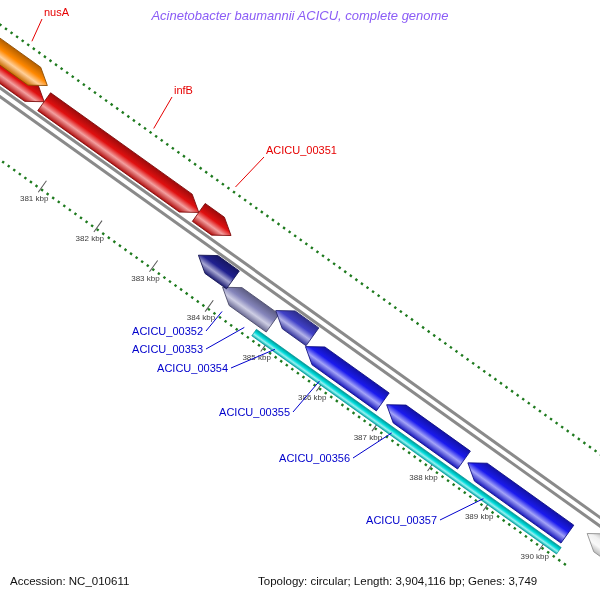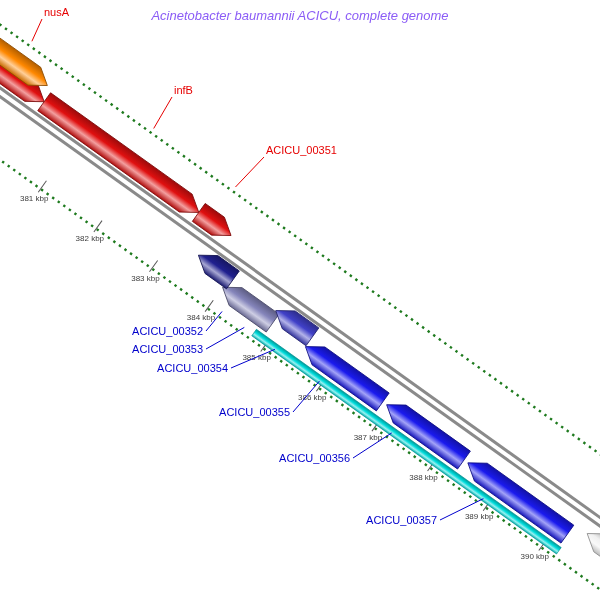--- a/index.html
+++ b/index.html
@@ -121,13 +121,17 @@
       <line x1="231" y1="368" x2="274.89694256103036" y2="349.30950541117204" stroke="#0000cc" stroke-width="1"></line>
       <text x="228" y="372" text-anchor="end" fill="#0000cc" class="genelabel">ACICU_00354</text>
       <line x1="293" y1="412" x2="319.3898162055237" y2="381.16327433817884" stroke="#0000cc" stroke-width="1"></line>
       <text x="290" y="416" text-anchor="end" fill="#0000cc" class="genelabel">ACICU_00355</text>
       <line x1="353" y1="458" x2="391.69073587782543" y2="432.92564884456505" stroke="#0000cc" stroke-width="1"></line>
       <text x="350" y="462" text-anchor="end" fill="#0000cc" class="genelabel">ACICU_00356</text>
       <line x1="440" y1="520" x2="483.45728776959294" y2="498.62404725651675" stroke="#0000cc" stroke-width="1"></line>
       <text x="437" y="524" text-anchor="end" fill="#0000cc" class="genelabel">ACICU_00357</text>
     </svg>
   <div class="page-title">Acinetobacter baumannii ACICU, complete genome</div>
+  <div class="statusbar">
+    <span class="acc">Accession: NC_010611</span>
+    <span class="sum">Topology: circular; Length: 3,904,116 bp; Genes: 3,749</span>
+  </div>
 </div>
 
 </body></html>

